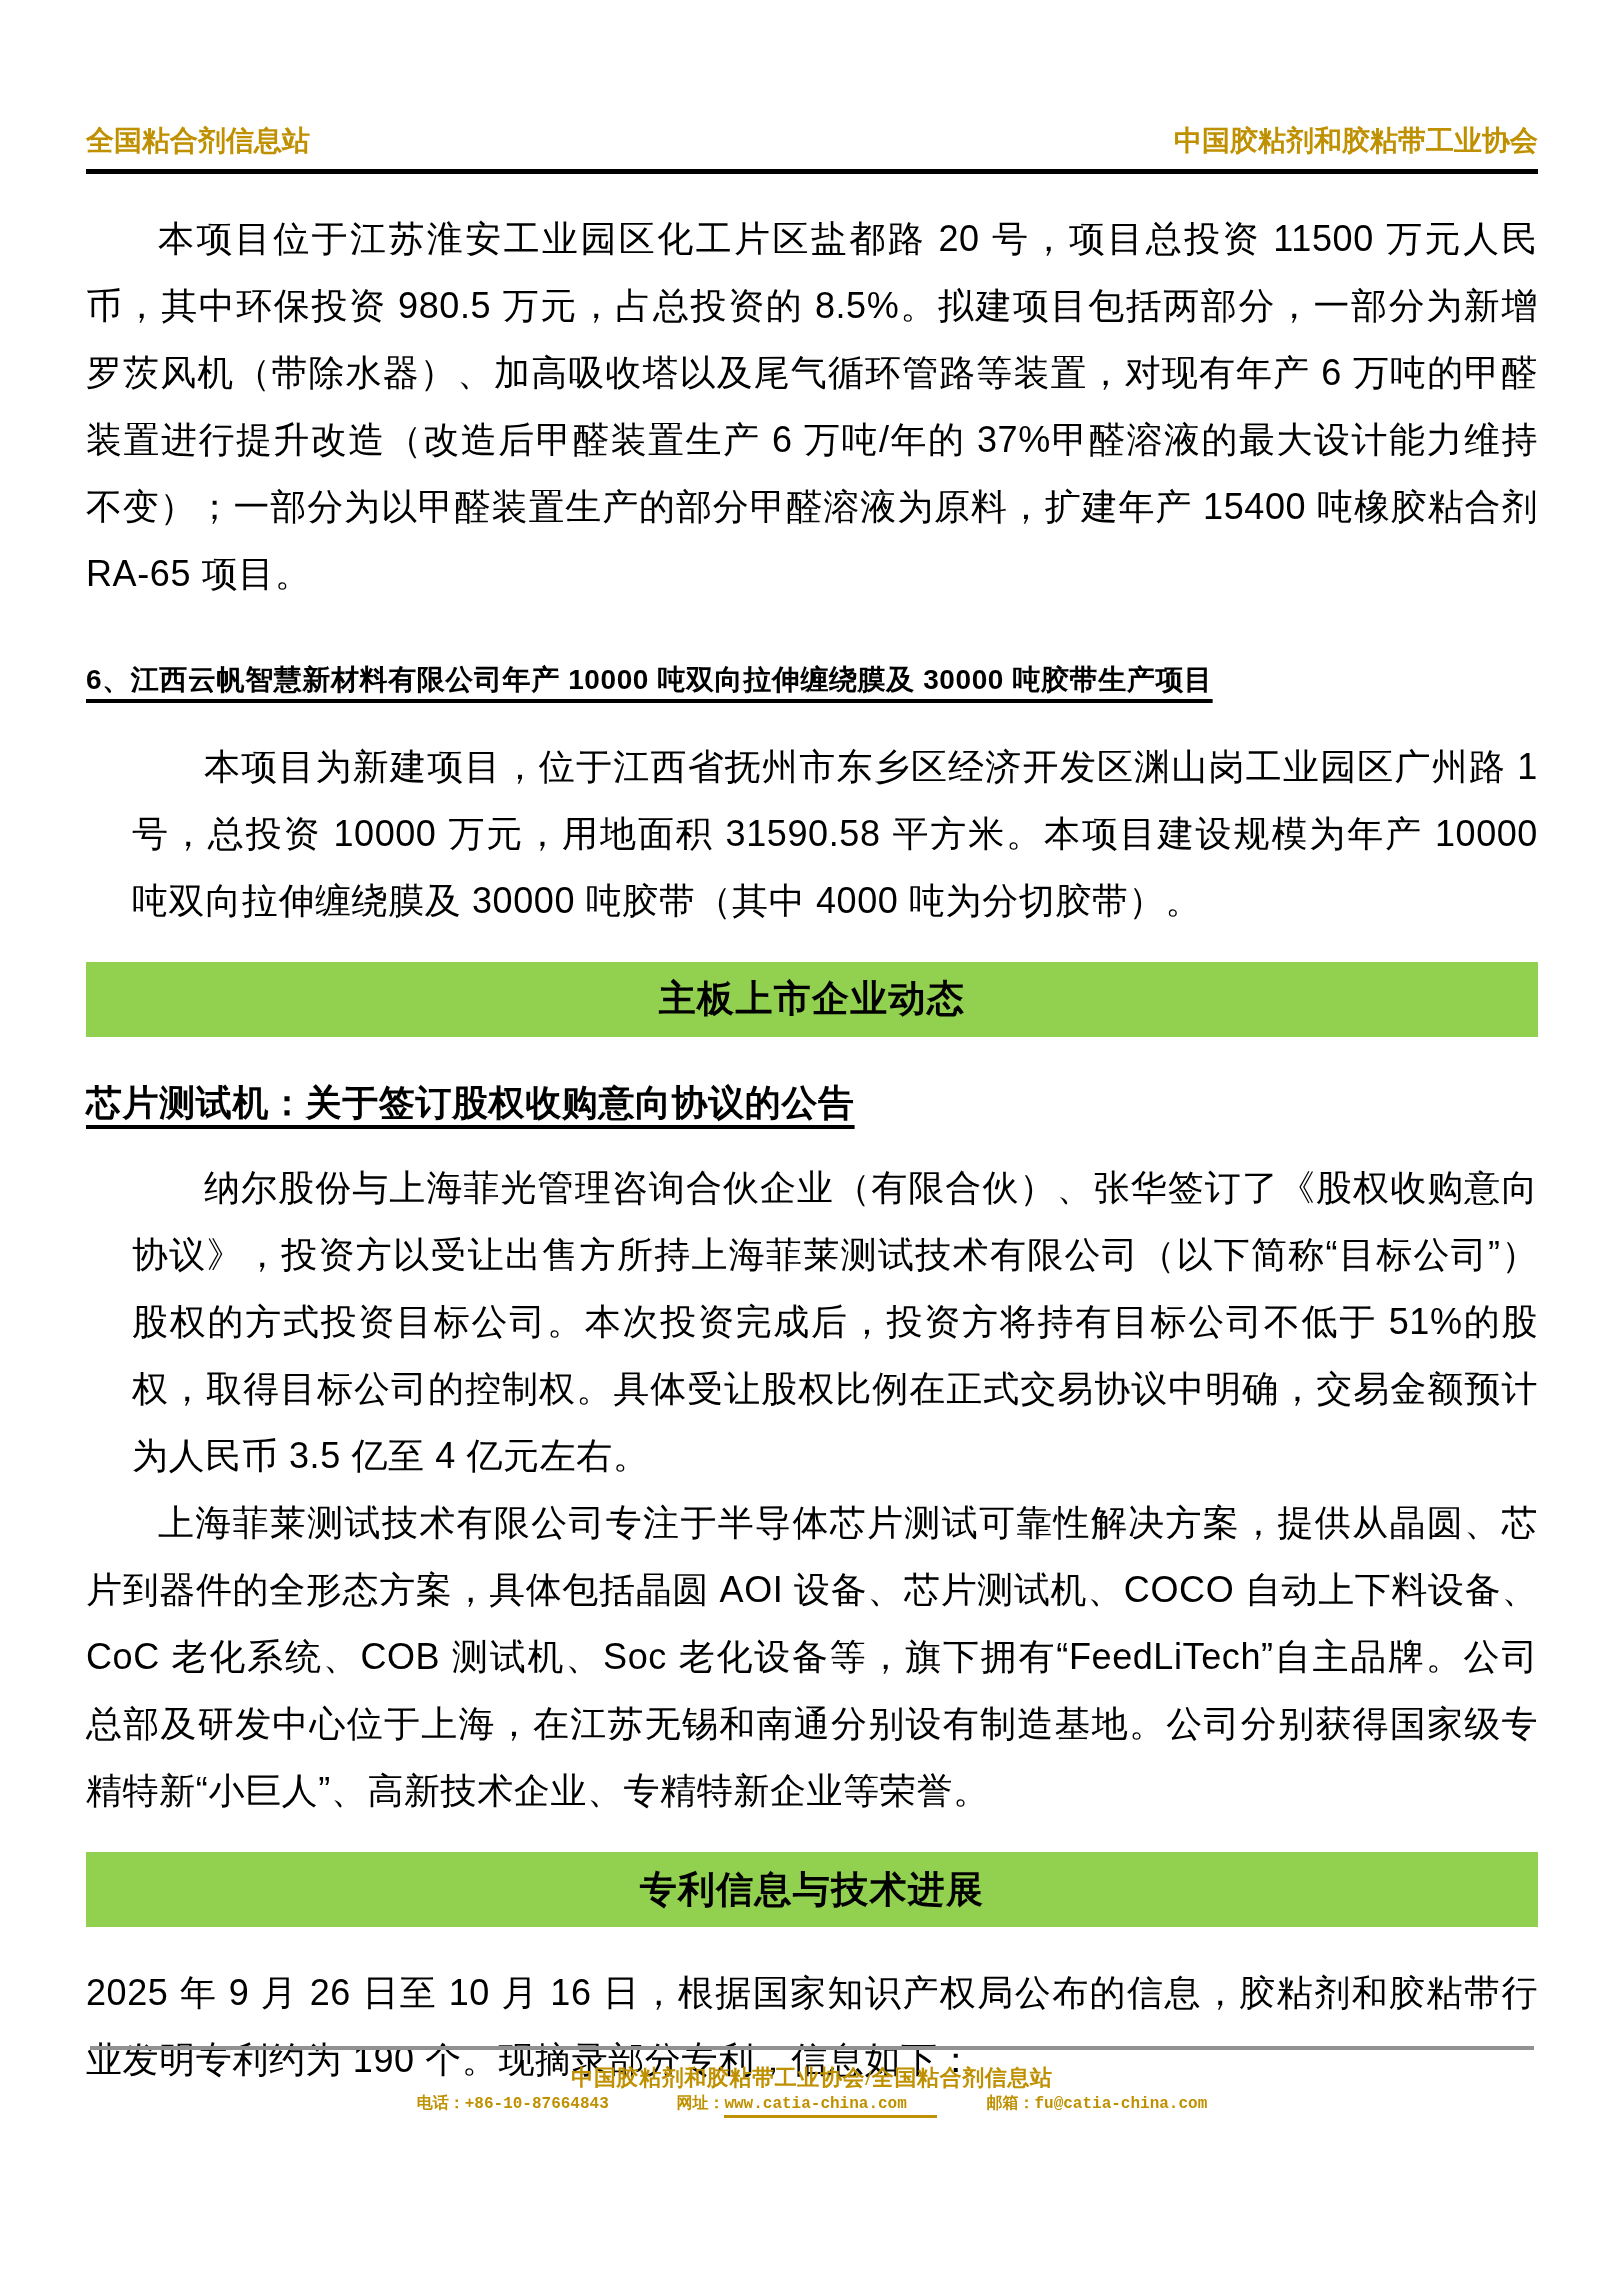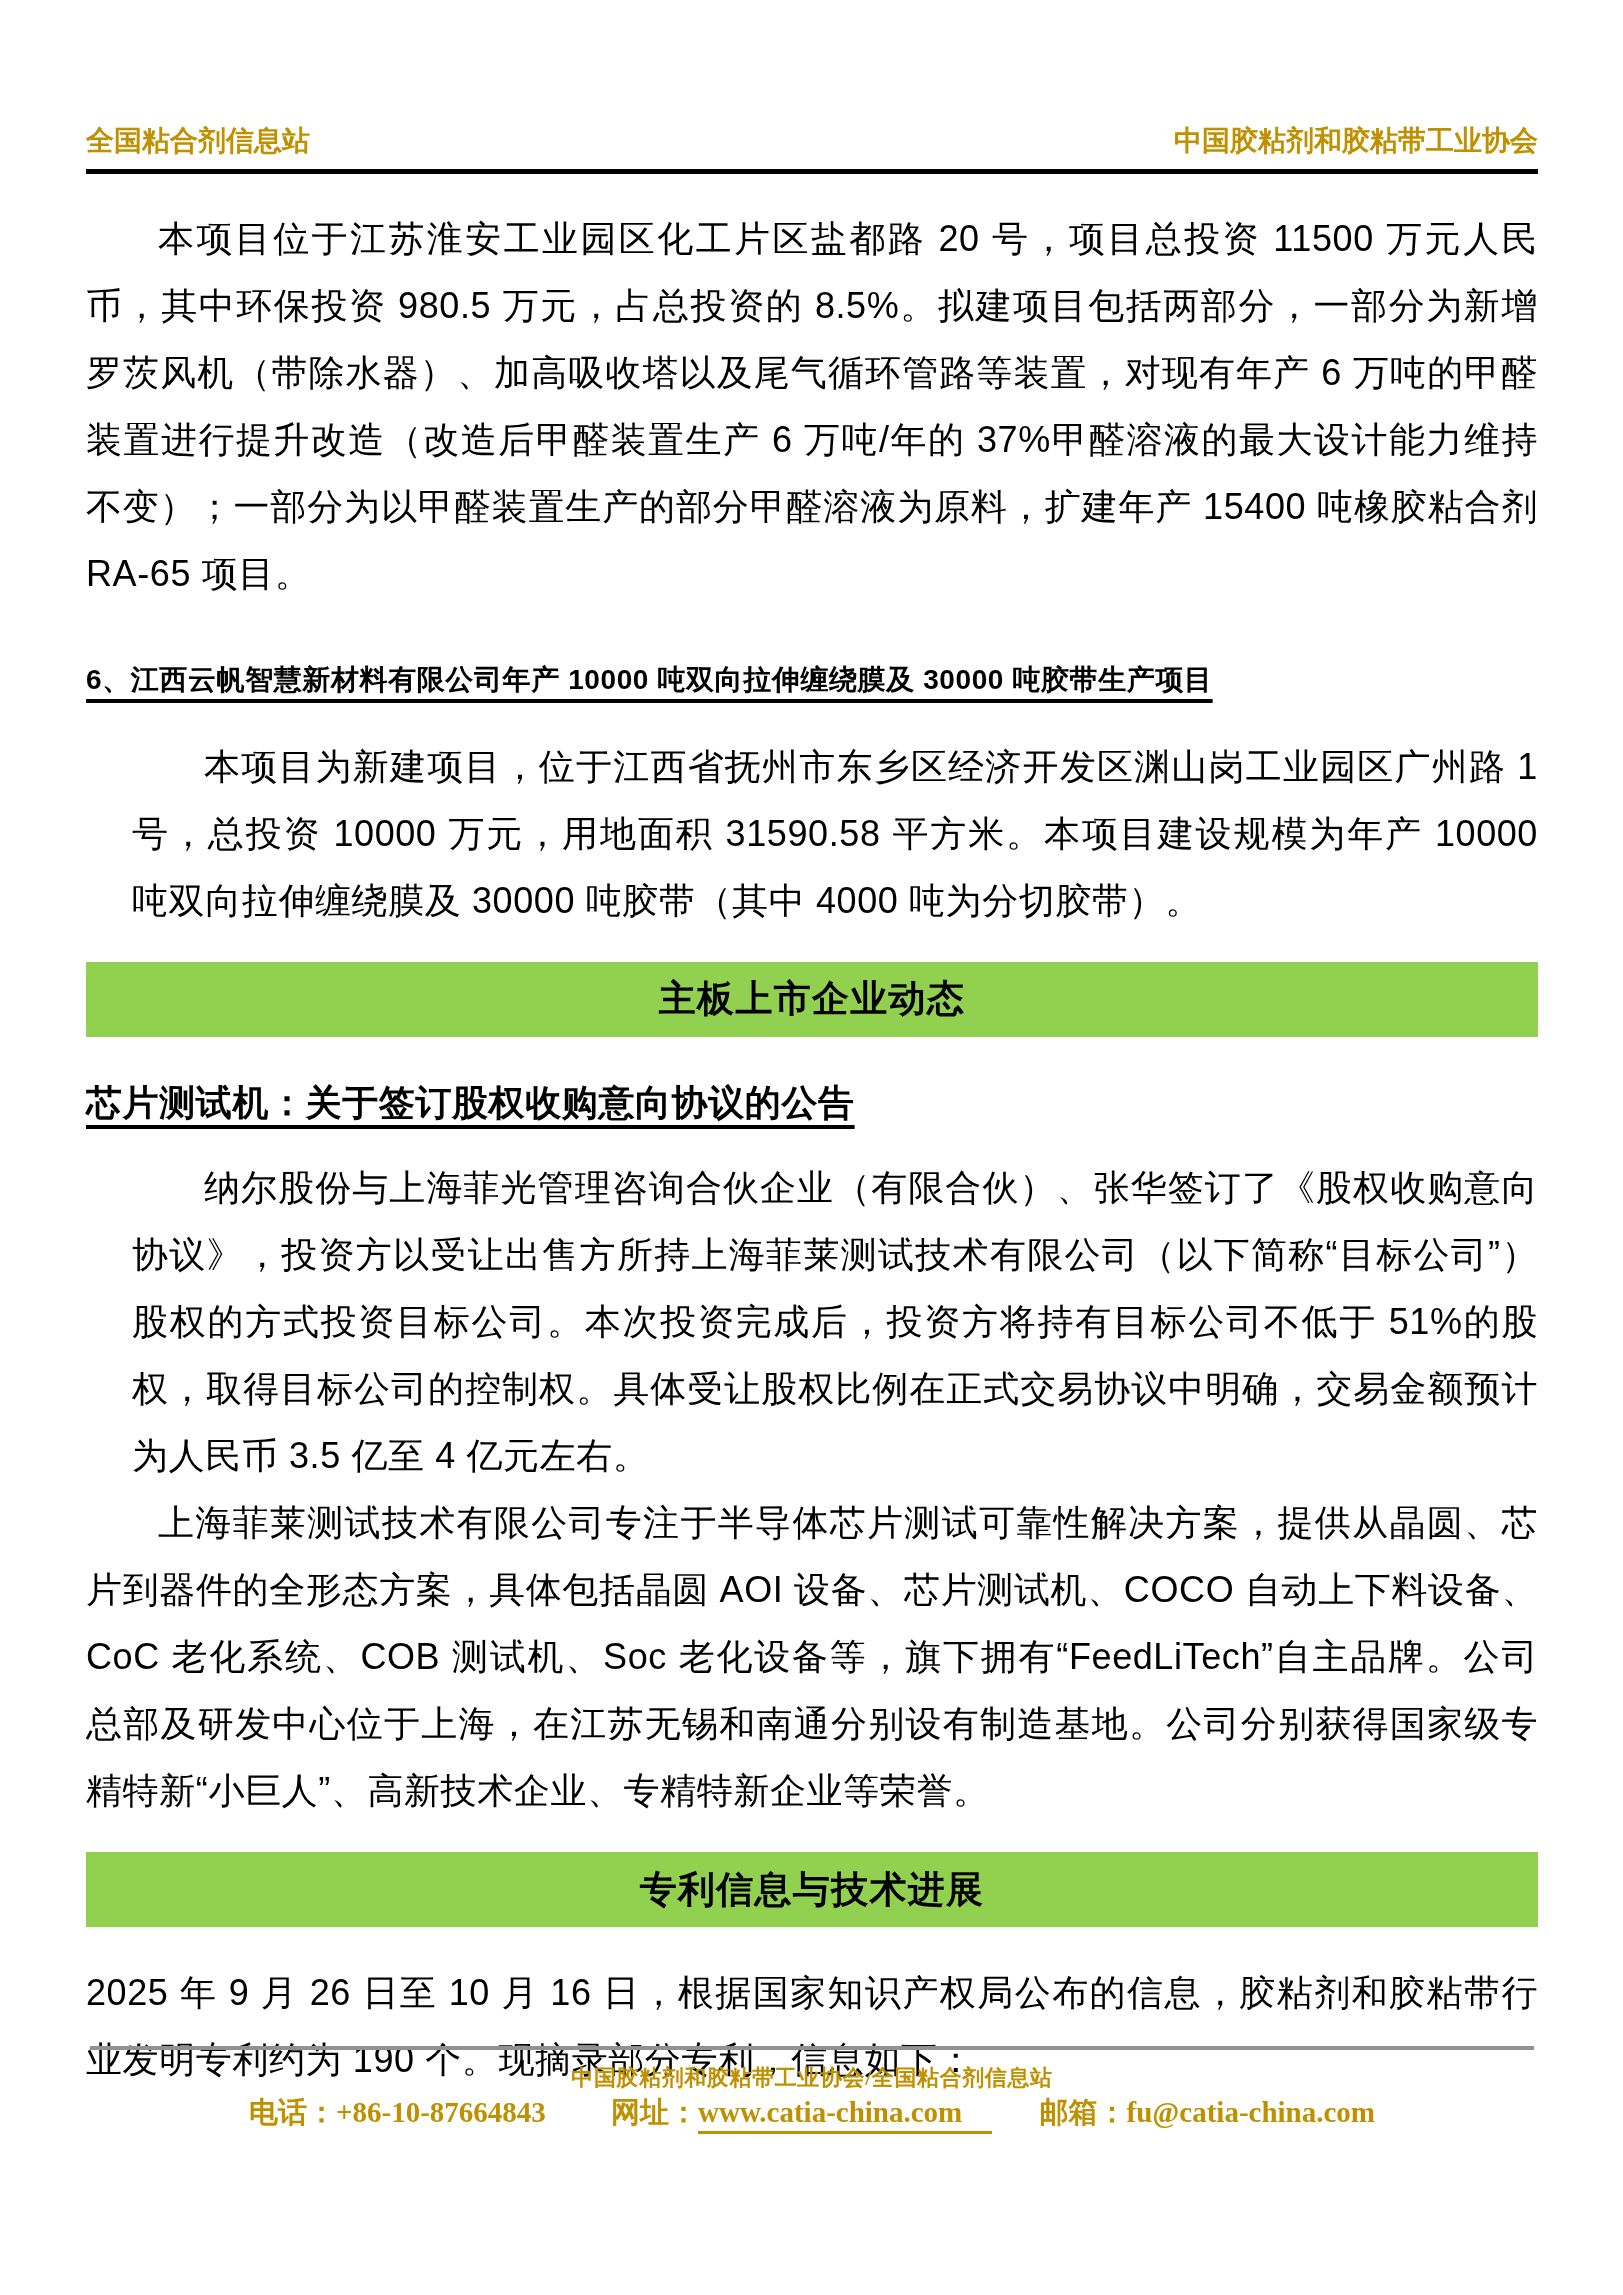--- a/index.html
+++ b/index.html
@@ -68,22 +68,23 @@
     color: #BF9000;
   }
   .footer-rule {
     height: 3.9px; background: #919191; margin-bottom: 13px;
   }
   .footer-org {
     font-size: 22px; font-weight: bold;
     letter-spacing: 0.6px;
   }
   .footer-contact {
-    font-size: 29px; font-weight: bold;
+    font-size: 16px; font-weight: bold;
     white-space: nowrap;
+    font-family: Liberation Mono, monospace;
   }
   .contact-item { display: inline-block; }
   .gap-lg { margin-left: 58px; }
   .gap-md { margin-left: 40px; }
   .weblink {
     display: inline-block;
     border-bottom: 3.2px solid #BF9000;
     padding-right: 30px;
     padding-bottom: 2.6px;
     cursor: pointer;

